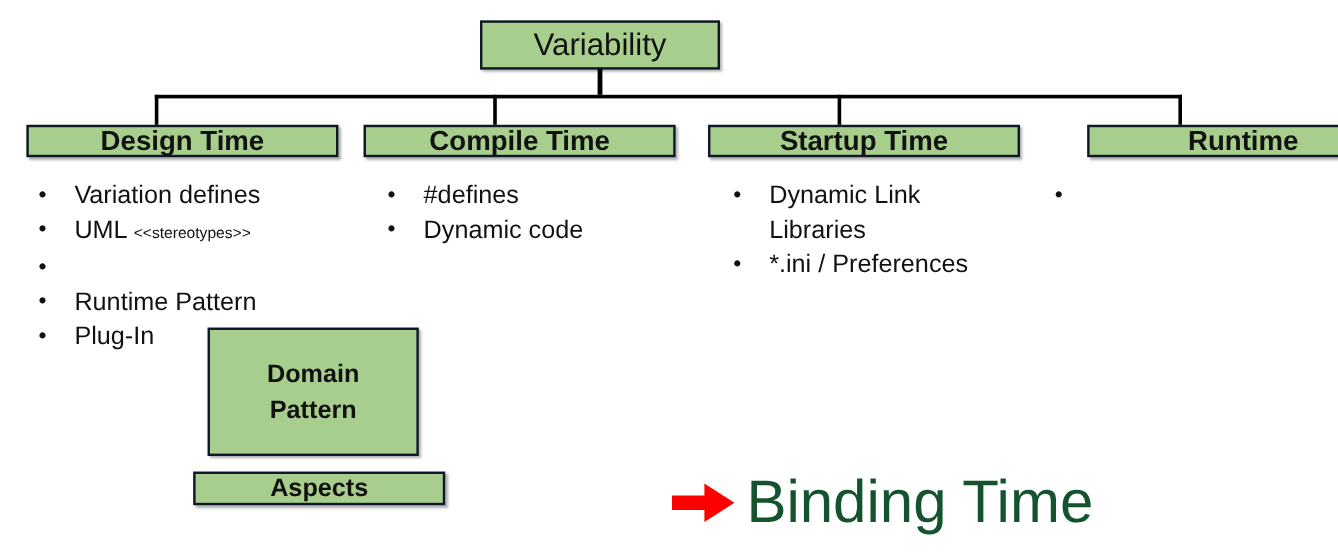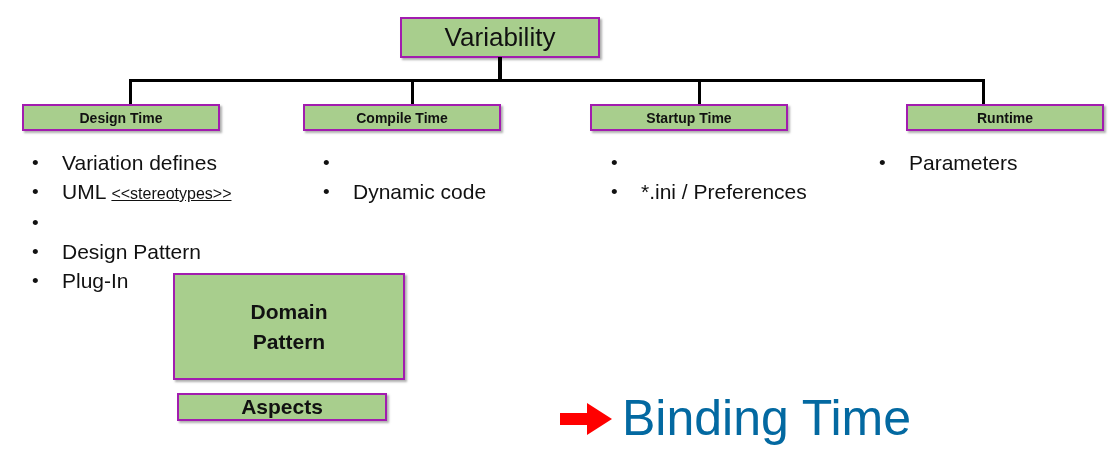--- a/index.html
+++ b/index.html
@@ -1,51 +1,51 @@
 <!DOCTYPE html>
 <html><head>
 <meta charset="utf-8">
 <style>
   html, body { margin:0; padding:0; background:#ffffff; }
   .canvas {
     position:relative; width:1115px; height:463px; background:#ffffff;
     font-family:"Liberation Sans", sans-serif; color:#111111; overflow:hidden;
   }
   .gbox {
-    position:absolute; background:#a8ce8d; border:2px solid #a21caf;
+    position:absolute; background:#a8ce8d; border:2px solid #0f172a;
     box-sizing:border-box; display:flex; align-items:center; justify-content:center;
     box-shadow:2px 2px 2px rgba(110,110,110,0.55); text-align:center;
   }
   .root-box { left:400px; top:17px; width:200px; height:41px; font-size:26px; font-weight:400; }
-  .hdr { top:104px; width:198px; height:27px; font-size:14px; font-weight:bold; }
+  .hdr { top:104px; width:260px; height:27px; font-size:23px; font-weight:bold; }
   .hdr-design  { left:22px; }
   .hdr-compile { left:303px; }
   .hdr-startup { left:590px; }
   .hdr-runtime { left:874px;margin-left:32px; }
   .line { position:absolute; background:#000000; }
   .h-main { left:129px; top:79px; width:856px; height:3px; }
   .v-root { left:498px; top:57px; width:4px;  height:22px; }
   .v-drop { top:79px; width:3px; height:26px; }
   .v-1 { left:129px; } .v-2 { left:411px; } .v-3 { left:698px; } .v-4 { left:982px; }
   .blist { position:absolute; top:148px; font-size:21px; }
   .list-design  { left:32px;  width:260px; }
   .list-compile { left:323px; width:230px; }
   .list-startup { left:611px; width:212px; }
   .list-runtime { left:879px; width:210px; }
   .bitem { display:flex; line-height:29px; }
   .bullet { flex:0 0 30px; width:30px; font-size:19px; }
   .btext { flex:1; }
-  .small { font-size:16px;text-decoration:underline; }
+  .small { font-size:13px; }
   .dsl-box {
-    left:173px; top:273px; width:232px; height:107px;
+    left:173px; top:273px; width:176px; height:107px;
     flex-direction:column; font-weight:bold; font-size:21px; line-height:30px;
   }
-  .aspects-box { left:177px; top:393px; width:210px; height:28px; font-weight:bold; font-size:21px; }
+  .aspects-box { left:161px; top:393px; width:210px; height:28px; font-weight:bold; font-size:21px; }
   .binding-label {
-    position:absolute; left:622px; top:391px; color:#0369a1;
+    position:absolute; left:622px; top:391px; color:#14532d;
     font-size:50px; line-height:54px; white-space:nowrap;
   }
   .binding-arrow { position:absolute; left:560px; top:401px; width:52px; height:36px; }
 </style>
 </head>
 <body>
 
 <div class="canvas">
 
   <div class="gbox root-box">
@@ -79,52 +79,53 @@
     </div>
     <div class="bitem">
       <span class="bullet">•</span>
       <span class="btext"><span>UML</span> <span class="small">&lt;&lt;stereotypes&gt;&gt;</span></span>
     </div>
     <div class="bitem">
       <span class="bullet">•</span>
     </div>
     <div class="bitem">
       <span class="bullet">•</span>
-      <span class="btext">Design Pattern</span>
+      <span class="btext">Runtime Pattern</span>
     </div>
     <div class="bitem">
       <span class="bullet">•</span>
       <span class="btext">Plug-In</span>
     </div>
   </div>
 
   <div class="blist list-compile">
     <div class="bitem">
       <span class="bullet">•</span>
+      <span class="btext">#defines</span>
     </div>
     <div class="bitem">
       <span class="bullet">•</span>
       <span class="btext">Dynamic code</span>
     </div>
   </div>
 
   <div class="blist list-startup">
     <div class="bitem">
       <span class="bullet">•</span>
+      <span class="btext">Dynamic Link Libraries</span>
     </div>
     <div class="bitem">
       <span class="bullet">•</span>
       <span class="btext">*.ini / Preferences</span>
     </div>
   </div>
 
   <div class="blist list-runtime">
     <div class="bitem">
       <span class="bullet">•</span>
-      <span class="btext">Parameters</span>
     </div>
   </div>
 
   <div class="gbox dsl-box">
     <span>Domain</span>
     <span>Pattern</span>
   </div>
 
   <div class="gbox aspects-box">
     <span>Aspects</span>

